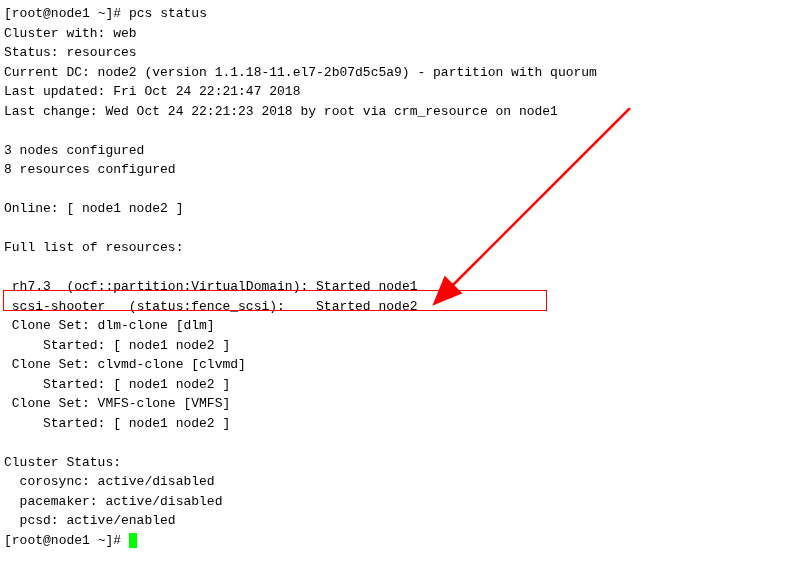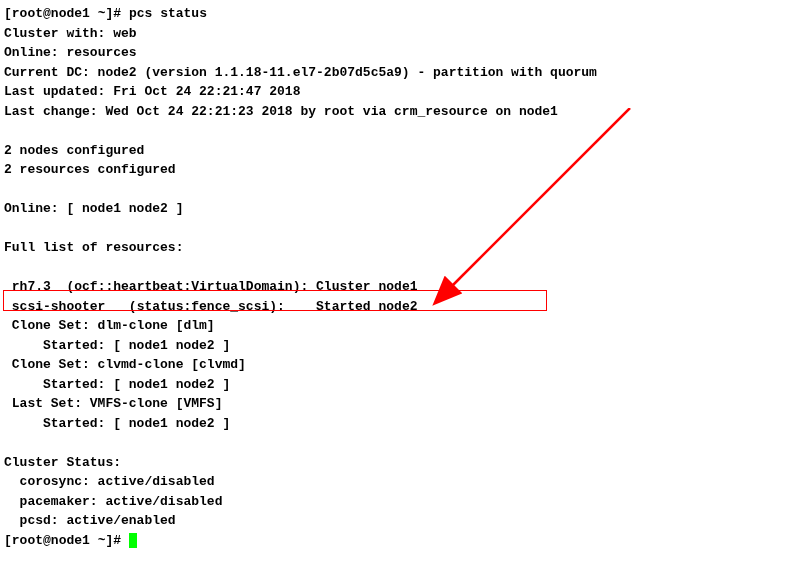--- a/index.html
+++ b/index.html
@@ -13,21 +13,20 @@
       line-height: 1.5;
       background: #ffffff;
       color: #000000;
       padding: 4px;
       width: 800px;
       height: 578px;
       position: relative;
     }
     .terminal-line {
       white-space: pre;
-      font-weight: bold;
     }
     .highlight-box {
       border: 1px solid #ff0000;
       position: absolute;
       left: 3px;
       top: 290px;
       width: 544px;
       height: 21px;
       pointer-events: none;
     }
@@ -43,39 +42,39 @@
       top: 108px;
       left: 430px;
       pointer-events: none;
     }
   </style>
 </head>
 <body>
 
 <div class="terminal-line">[<span>root</span>@<span>node1</span> <span>~</span>]<span>#</span> <span>pcs status</span></div>
 <div class="terminal-line"><span>Cluster with:</span> <span>web</span></div>
-<div class="terminal-line"><span>Online:</span> <span>resources</span></div>
+<div class="terminal-line"><span>Status:</span> <span>resources</span></div>
 <div class="terminal-line">Current DC: node2 (version 1.1.18-11.el7-2b07d5c5a9) - partition with quorum</div>
 <div class="terminal-line">Last updated: Fri Oct 24 22:21:47 2018</div>
 <div class="terminal-line">Last change: Wed Oct 24 22:21:23 2018 by root via crm_resource on node1</div>
 <div class="terminal-line">&nbsp;</div>
-<div class="terminal-line">2 nodes configured</div>
-<div class="terminal-line">2 resources configured</div>
+<div class="terminal-line">3 nodes configured</div>
+<div class="terminal-line">8 resources configured</div>
 <div class="terminal-line">&nbsp;</div>
 <div class="terminal-line">Online: [ node1 node2 ]</div>
 <div class="terminal-line">&nbsp;</div>
 <div class="terminal-line">Full list of resources:</div>
 <div class="terminal-line">&nbsp;</div>
-<div class="terminal-line"> rh7.3	(ocf::heartbeat:VirtualDomain):	Cluster node1</div>
+<div class="terminal-line"> rh7.3	(ocf::partition:VirtualDomain):	Started node1</div>
 <div class="terminal-line"> scsi-shooter	(status:fence_scsi):	Started node2</div>
 <div class="terminal-line"> Clone Set: dlm-clone [dlm]</div>
 <div class="terminal-line">     Started: [ node1 node2 ]</div>
 <div class="terminal-line"> Clone Set: clvmd-clone [clvmd]</div>
 <div class="terminal-line">     Started: [ node1 node2 ]</div>
-<div class="terminal-line"> Last Set: VMFS-clone [VMFS]</div>
+<div class="terminal-line"> Clone Set: VMFS-clone [VMFS]</div>
 <div class="terminal-line">     Started: [ node1 node2 ]</div>
 <div class="terminal-line">&nbsp;</div>
 <div class="terminal-line">Cluster Status:</div>
 <div class="terminal-line">  corosync: active/disabled</div>
 <div class="terminal-line">  pacemaker: active/disabled</div>
 <div class="terminal-line">  pcsd: active/enabled</div>
 <div class="terminal-line">[<span>root</span>@<span>node1</span> <span>~</span>]<span>#</span> <span class="cursor"></span></div>
 
 <div class="highlight-box"></div>
 

